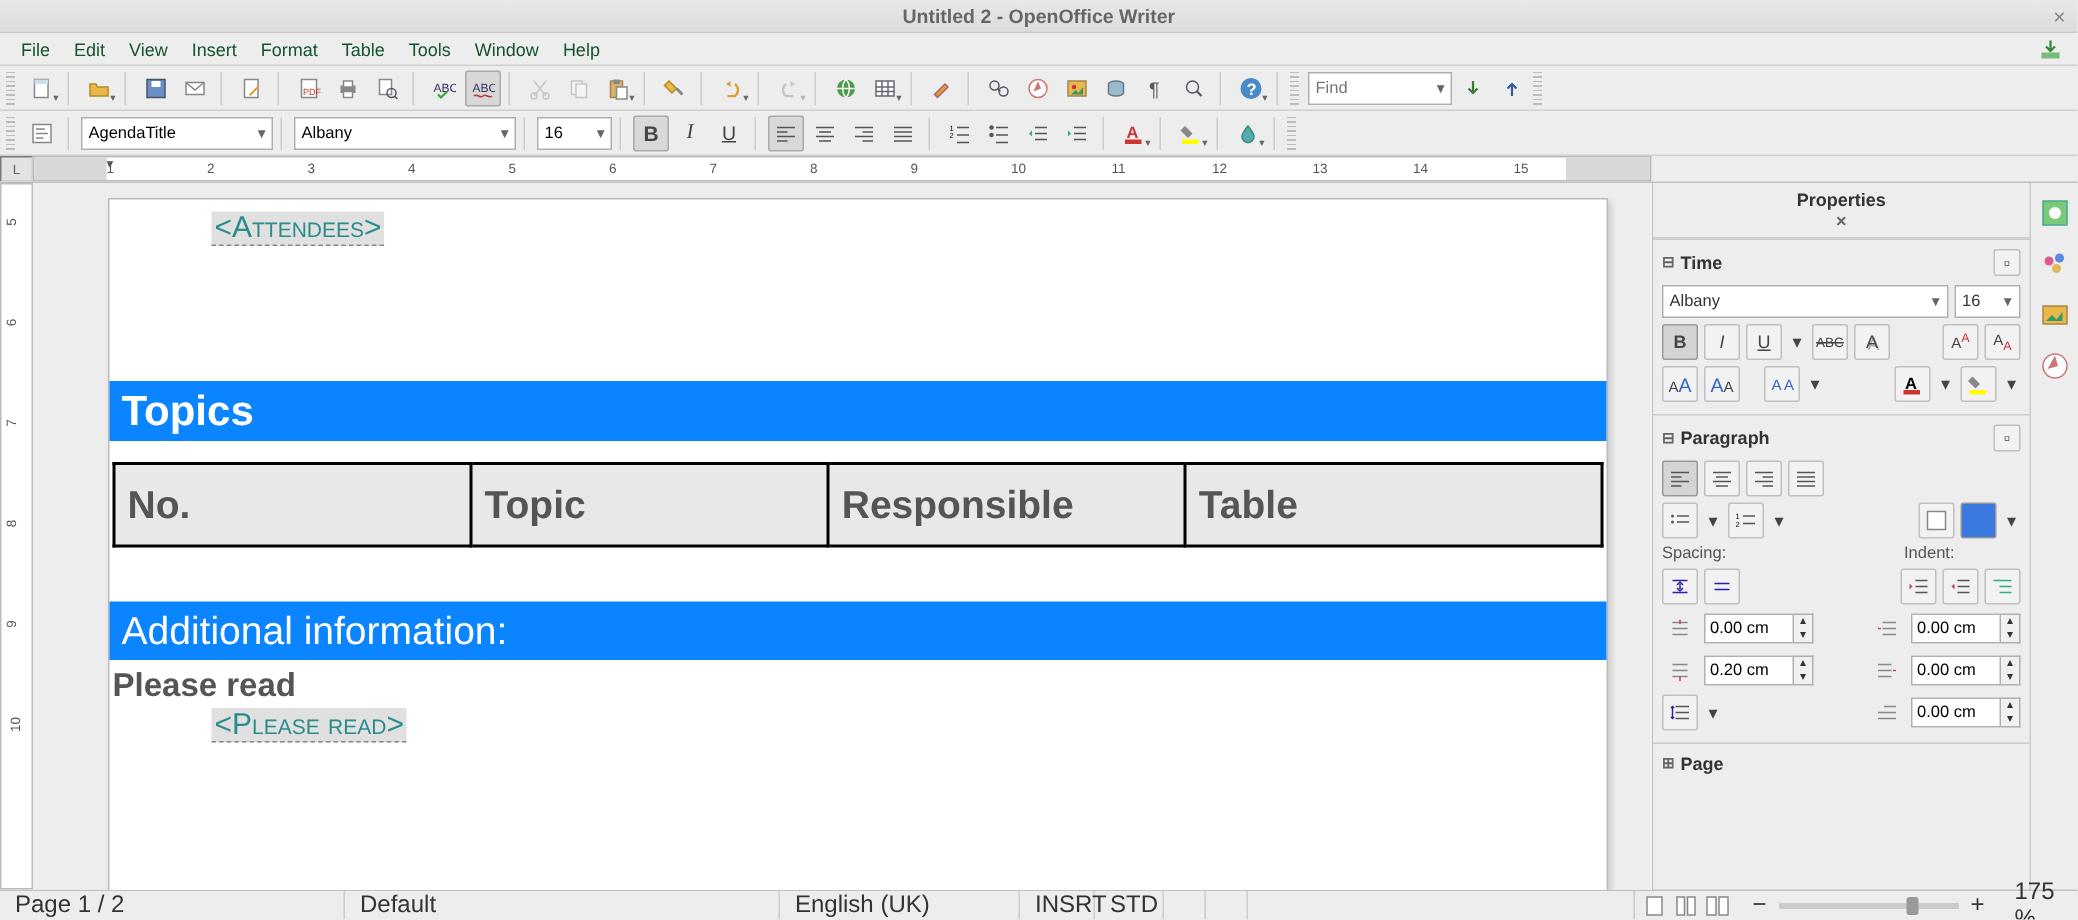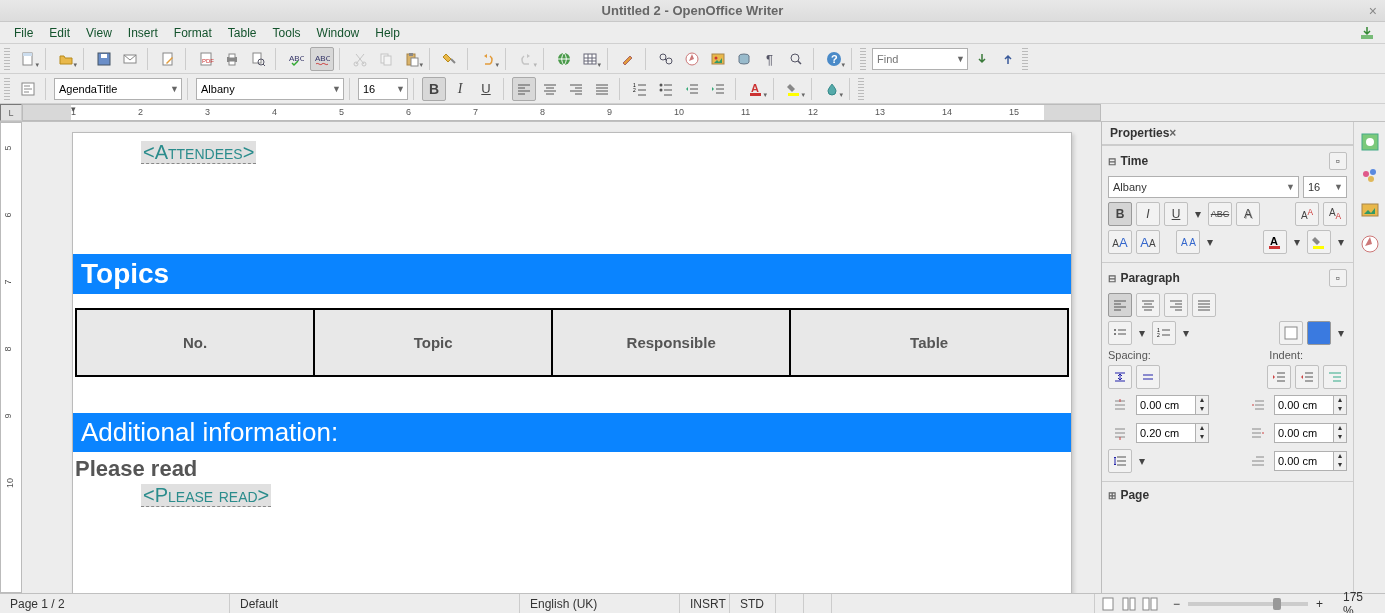--- a/index.html
+++ b/index.html
@@ -29,44 +29,44 @@
   .ruler-seg { position:absolute; top:0; height:100%; background:#d8d8d8; }
   
   .main { flex:1; display:flex; overflow:hidden; background:#ededed; }
   .ruler-v { width:22px; background:#fff; border:1px solid #bbb; position:relative; font-size:9px; color:#555; }
   .docwrap { flex:1; overflow:auto; background:#ededed; position:relative; }
   .page { background:#fff; margin:10px 20px 20px 50px; width:1000px; min-height:560px; box-shadow:2px 2px 4px rgba(0,0,0,0.15); border:1px solid #bbb; position:relative; color:#555; }
   .placeholder { color:#2a8c8c; border-bottom:1px dashed #888; background:#e0e0e0; font-variant:small-caps; padding:0 2px; }
   .wavy { text-decoration:underline wavy #cc3333; }
   .topics-hdr { background:#0a84ff; color:#fff; font-size:28px; font-weight:bold; padding:4px 8px; }
   .ttable { width:calc(100% - 4px); margin:14px 2px 0 2px; border-collapse:collapse; }
-  .ttable th,.ttable td { border:2px solid #000; padding:24px 8px; text-align:center; font-size:15px; }
+  .ttable th,.ttable td { border:2px solid #000; padding:11px 8px; text-align:left; font-size:26px; }
   .ttable th { background:#e8e8e8; color:#555; font-weight:bold; }
   .addl-hdr { background:#0a84ff; color:#fff; font-size:26px; font-weight:normal; padding:4px 8px; margin-top:36px; }
   .subh { font-size:22px; font-weight:bold; color:#555; padding:4px 0 0 2px; }
   
   .sidebar { width:252px; background:#ededed; border-left:1px solid #bdbdbd; display:flex; flex-direction:column; }
-  .sidebar-title { display:flex; align-items:center; justify-content:flex-start; padding:4px 8px; font-weight:bold; color:#333; border-bottom:1px solid #ccc; }
+  .sidebar-title { display:flex; align-items:center; justify-content:center; padding:4px 8px; font-weight:bold; color:#333; border-bottom:1px solid #ccc;flex-direction:column; }
   .deck { border-top:1px solid #ccc; padding:4px 6px 8px 6px; }
   .deck-h { display:flex; align-items:center; gap:4px; font-weight:bold; color:#333; padding:2px 0; }
   .deck-h .coll { font-size:10px; color:#666; }
   .sb-row { display:flex; align-items:center; gap:4px; margin-top:4px; flex-wrap:wrap; }
   .sb-btn { width:24px; height:24px; border:1px solid #c0c0c0; background:#f2f2f2; display:flex; align-items:center; justify-content:center; font-size:12px; cursor:pointer; border-radius:2px; color:#444; }
   .sb-btn.active { background:#d4d4d4; border-color:#999; }
   .sb-combo { height:22px; background:#fff; border:1px solid #b0b0b0; display:flex; align-items:center; font-size:11px; padding:0 4px; position:relative; }
   .sb-combo .arr { position:absolute; right:3px; font-size:9px; color:#666; }
   .sb-spin { display:flex; align-items:center; }
   .sb-spin input { width:60px; height:20px; border:1px solid #b0b0b0; font-size:11px; padding:0 3px; }
   .sb-spin .arrs { display:flex; flex-direction:column; border:1px solid #b0b0b0; border-left:none; }
   .sb-spin .arrs span { width:12px; height:9px; font-size:8px; line-height:8px; text-align:center; background:#f0f0f0; cursor:pointer; }
   .sb-label { font-size:11px; color:#555; }
   .side-tabs { width:32px; background:#ededed; border-left:1px solid #ccc; display:flex; flex-direction:column; align-items:center; padding-top:8px; gap:10px; }
   .side-tab { width:24px; height:24px; display:flex; align-items:center; justify-content:center; cursor:pointer; }
   
-  .statusbar { height:20px; background:#ededed; border-top:1px solid #c0c0c0; display:flex; align-items:center; font-size:12px; color:#333; }
+  .statusbar { height:20px; background:#ededed; border-top:1px solid #c0c0c0; display:flex; align-items:center; font-size:16px; color:#333; }
   .statusbar .cell { padding:0 10px; border-right:1px solid #ccc; height:100%; display:flex; align-items:center; }
   .statusbar .flex { flex:1; }
   .zoom-slider { width:120px; height:4px; background:#ccc; position:relative; margin:0 6px; }
   .zoom-slider .thumb { position:absolute; top:-4px; width:8px; height:12px; background:#999; border-radius:2px; left:85px; }
   svg { display:block; }
 </style>
 </head>
 <body>
 
 <div class="titlebar">

